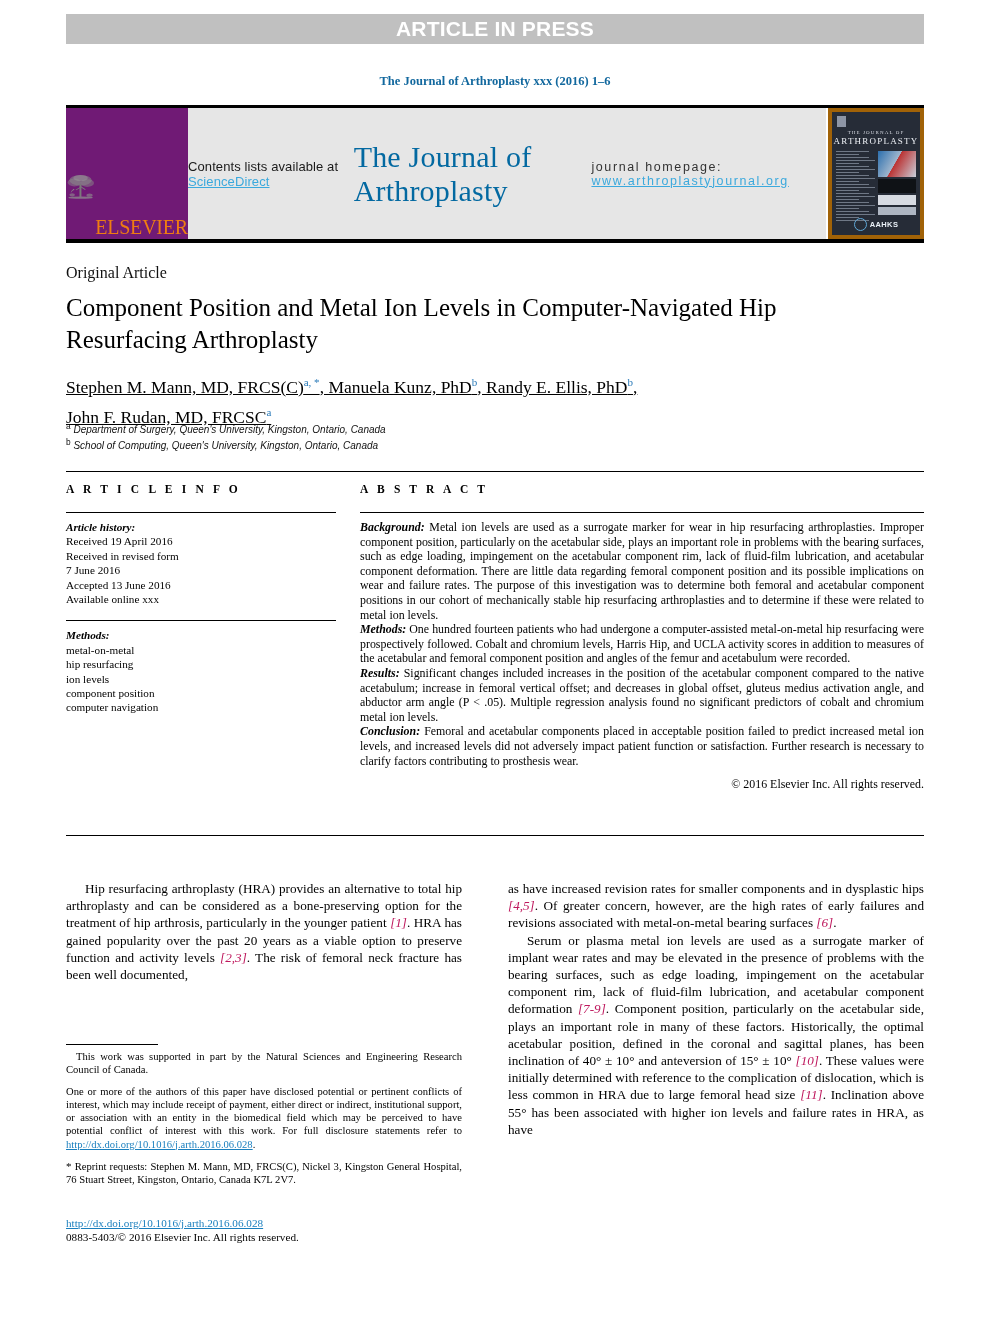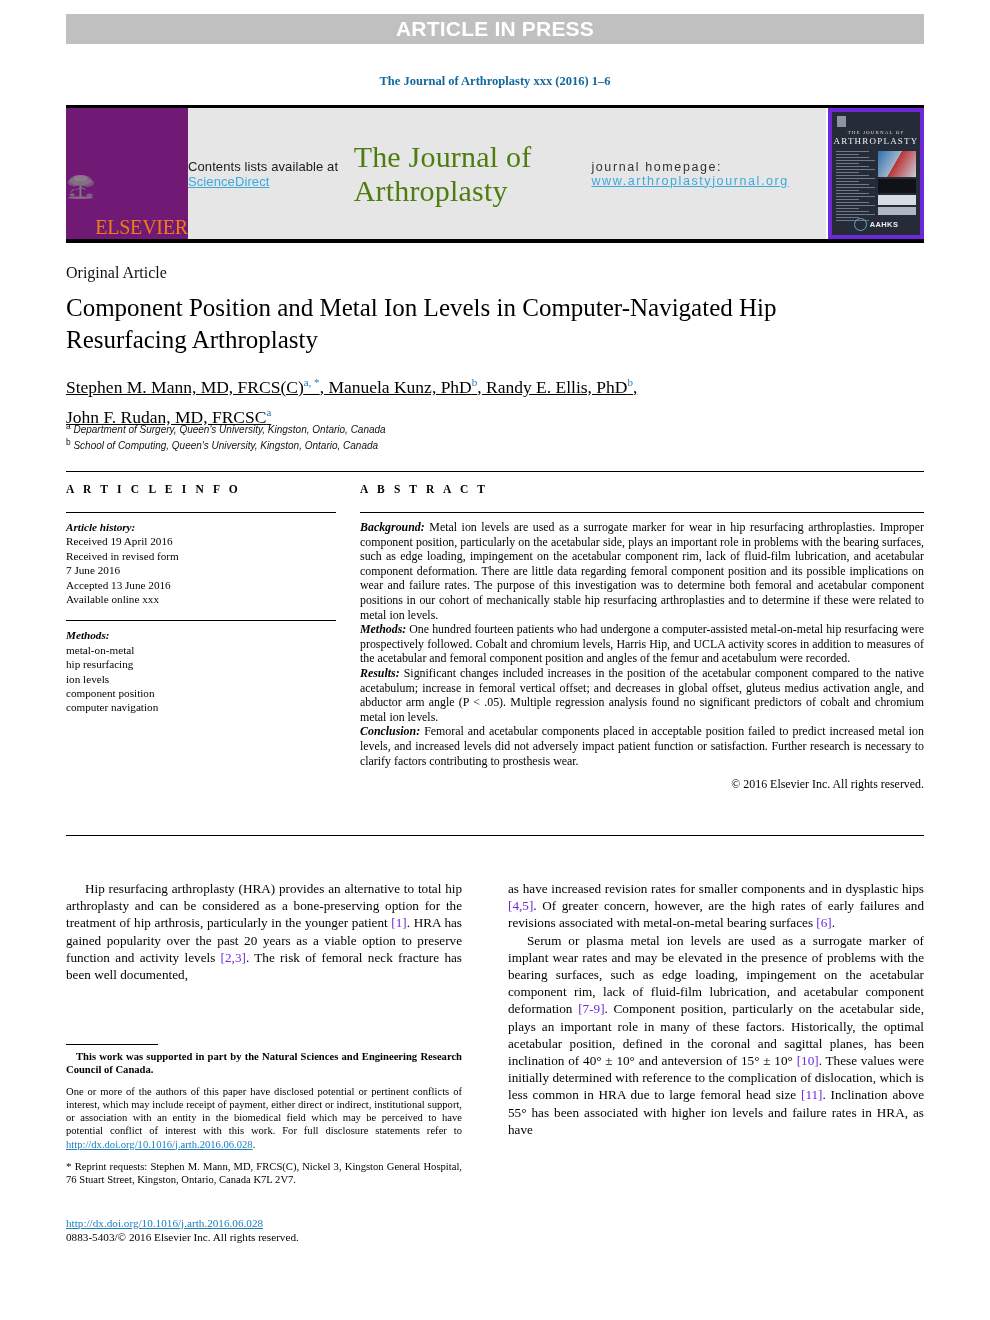--- a/index.html
+++ b/index.html
@@ -122,36 +122,36 @@
     font-size: 13px;
     color: #1a1a1a;
     letter-spacing: 0.1px;
   }
   .contents-line .sd {
     color: #3ba9dd;
   }
   .journal-name {
     font-family: "Liberation Serif", serif;
     font-size: 30px;
-    color: #4d7c0f;
+    color: #0369a1;
     letter-spacing: 0.2px;
   }
   .homepage-line {
     font-family: "Liberation Sans", sans-serif;
     font-size: 12.5px;
     letter-spacing: 1.6px;
     color: #333333;
   }
   .homepage-line .url {
     color: #3ba9dd;
   }
   .cover-thumb {
     width: 96px;
     flex: none;
-    background: #6d28d9;
+    background: #a16207;
     position: relative;
     overflow: hidden;
     border-left: 2px solid #ffffff;
   }
   .cover-inner {
     position: absolute;
     inset: 4px;
     background: #262c37;
     display: flex;
     flex-direction: column;
@@ -359,21 +359,21 @@
   .para {
     font-family: "Liberation Serif", serif;
     font-size: 13.2px;
     line-height: 17.2px;
     text-align: justify;
     text-indent: 19px;
     color: #000;
     margin: 0 0 0 0;
   }
   .para.noind { text-indent: 0; }
-  .ref { color: #6d28d9; }
+  .ref { color: #be185d; font-style: italic; }
 
   
   .foot-rule {
     position: absolute;
     left: 66px;
     top: 1044px;
     width: 92px;
     height: 1px;
     background: #000;
   }
@@ -382,21 +382,21 @@
     left: 66px;
     top: 1050px;
     width: 396px;
     font-family: "Liberation Serif", serif;
     font-size: 10.6px;
     line-height: 13.1px;
     text-align: justify;
     color: #000;
   }
   .footnotes p { margin: 0 0 9px 0; }
-  .footnotes p.ind { text-indent: 10px; font-weight: bold; }
+  .footnotes p.ind { text-indent: 10px; }
   .fn-link { color: #1a7fbe; }
   .star { font-size: 11px; }
 
   .doi-block {
     position: absolute;
     left: 66px;
     top: 1216px;
     width: 396px;
     font-family: "Liberation Serif", serif;
     font-size: 11.2px;

